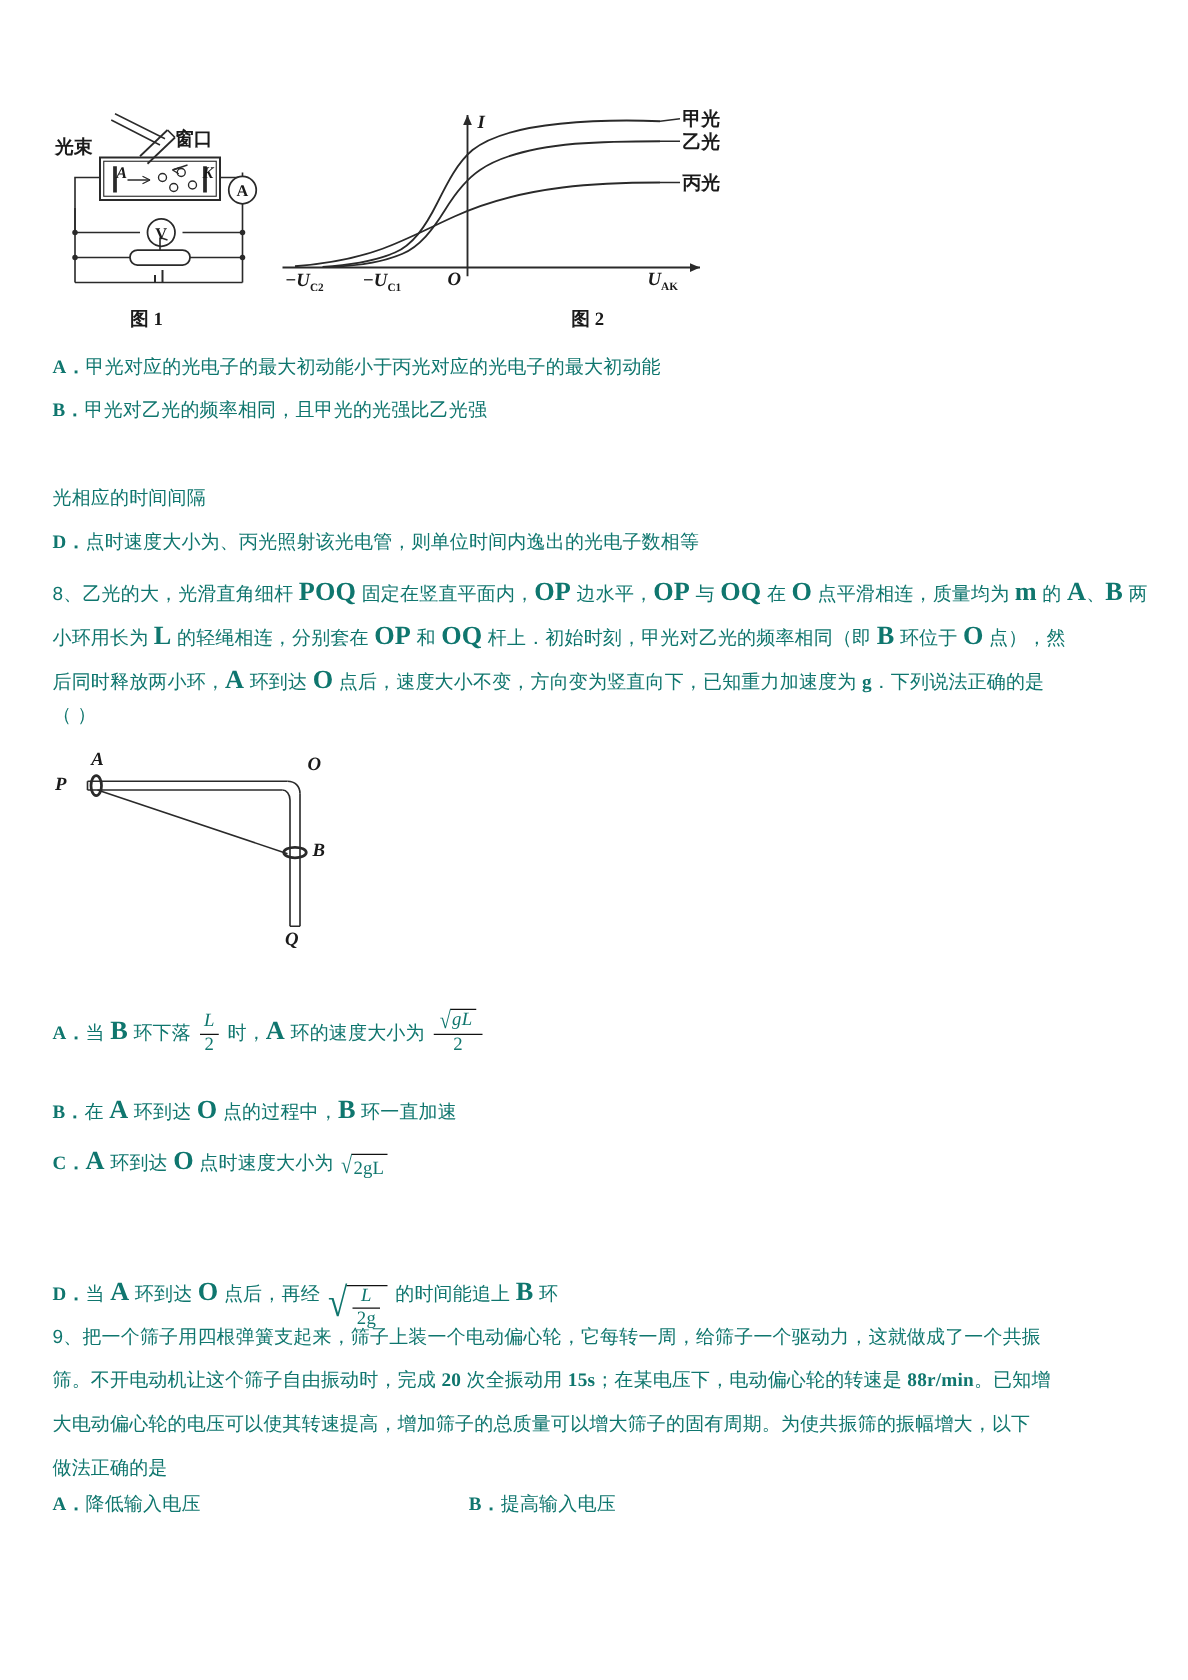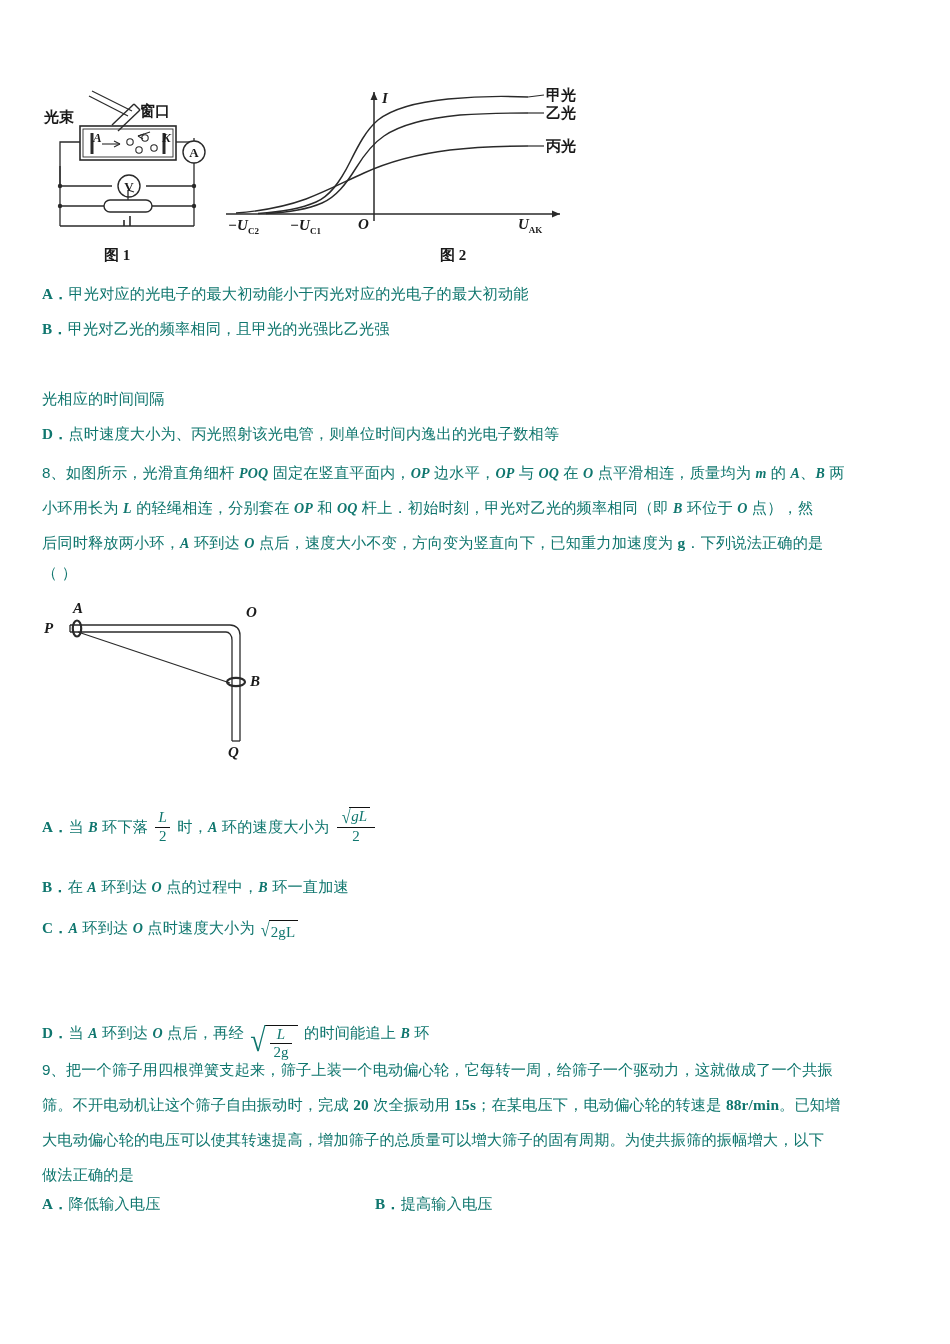--- a/index.html
+++ b/index.html
@@ -42,21 +42,21 @@
   }
   .fig-caption {
     position: absolute;
     font-family: "Liberation Serif", serif;
     font-weight: bold;
     font-size: 15px;
     color: #1a1a1a;
     white-space: nowrap;
   }
   .fig1-caption { left: 62px; top: 168px; }
-  .fig2-caption { left: 218px; top: 168px; }
+  .fig2-caption { left: 235px; top: 168px; }
 
   .lbl {
     position: absolute;
     white-space: nowrap;
     color: #1a1a1a;
   }
   .cn-lbl {
     font-family: "Liberation Sans", sans-serif;
     font-weight: bold;
     font-size: 15px;
@@ -84,23 +84,22 @@
     white-space: nowrap;
     letter-spacing: 0.15px;
   }
   .opt-mark {
     font-family: "Liberation Serif", serif;
     font-weight: bold;
     font-style: normal;
   }
   .it {
     font-family: "Liberation Serif", serif;
-    font-style: italic;
-    font-weight: bold;
-    font-size: 14px;
+    font-weight: bold;
+    font-size: 21px;
   }
   .up {
     font-family: "Liberation Serif", serif;
     font-weight: bold;
     font-style: normal;
     font-size: 15.4px;
   }
 
   
   .frac {
@@ -280,21 +279,21 @@
 
   <div class="qline" style="top:389px;">
     <span>光相应的时间间隔</span>
   </div>
 
   <div class="qline" style="top:424px;">
     <span class="opt-mark">D．</span><span>点时速度大小为、丙光照射该光电管，则单位时间内逸出的光电子数相等</span>
   </div>
 
   <div class="qline" style="top:463px;">
-    <span>8、</span><span>如图所示，光滑直角细杆 </span><span class="it">POQ</span><span> 固定在竖直平面内，</span><span class="it">OP</span><span> 边水平，</span><span class="it">OP</span><span> 与 </span><span class="it">OQ</span><span> 在 </span><span class="it">O</span><span> 点平滑相连，质量均为 </span><span class="it">m</span><span> 的 </span><span class="it">A</span><span>、</span><span class="it">B</span><span> 两</span>
+    <span>8、</span><span>乙光的大，光滑直角细杆 </span><span class="it">POQ</span><span> 固定在竖直平面内，</span><span class="it">OP</span><span> 边水平，</span><span class="it">OP</span><span> 与 </span><span class="it">OQ</span><span> 在 </span><span class="it">O</span><span> 点平滑相连，质量均为 </span><span class="it">m</span><span> 的 </span><span class="it">A</span><span>、</span><span class="it">B</span><span> 两</span>
   </div>
 
   <div class="qline" style="top:498px;">
     <span>小环用长为 </span><span class="it">L</span><span> 的轻绳相连，分别套在 </span><span class="it">OP</span><span> 和 </span><span class="it">OQ</span><span> 杆上．初始时刻，甲光对乙光的频率相同（即 </span><span class="it">B</span><span> 环位于 </span><span class="it">O</span><span> 点），然</span>
   </div>
 
   <div class="qline" style="top:533px;">
     <span>后同时释放两小环，</span><span class="it">A</span><span> 环到达 </span><span class="it">O</span><span> 点后，速度大小不变，方向变为竖直向下，已知重力加速度为 </span><span class="up">g</span><span>．下列说法正确的是</span>
   </div>
 

